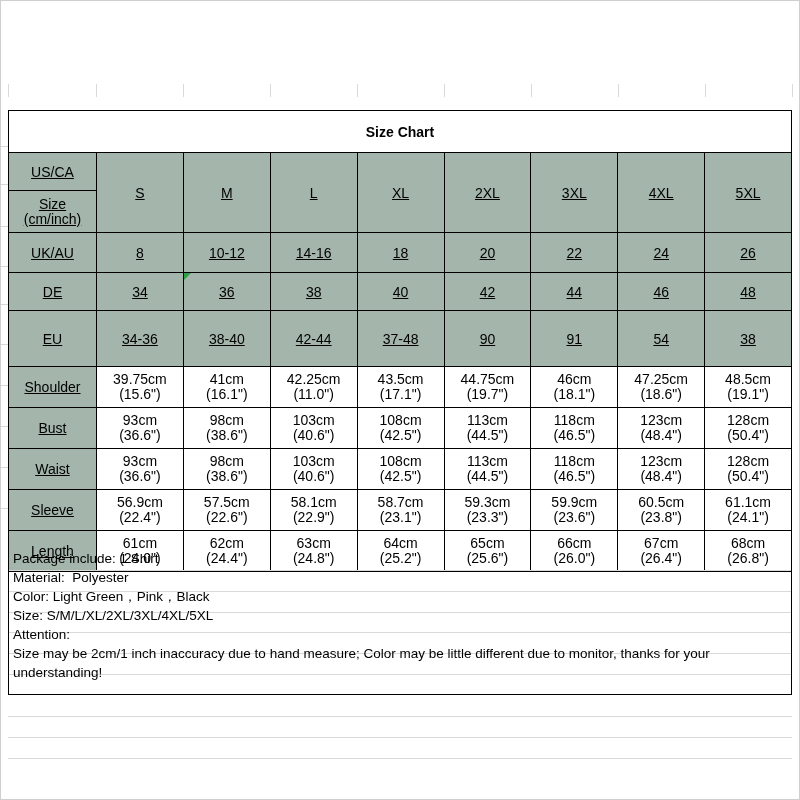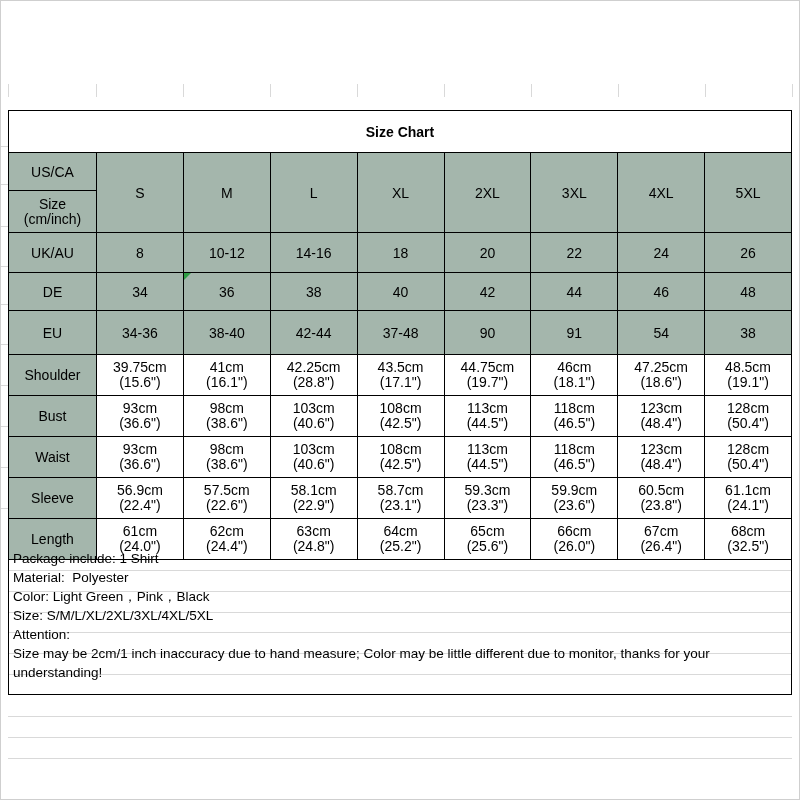--- a/index.html
+++ b/index.html
@@ -18,30 +18,30 @@
   
   .size-table{
     position:absolute;left:8px;top:110px;width:784px;
     border-collapse:collapse;table-layout:fixed;
   }
   .c-label{width:88px;}
   .size-table td{
     border:1px solid #000;text-align:center;vertical-align:middle;
     padding:0;font-size:14px;overflow:hidden;
   }
-  .green{background:var(--hdr,#a4b6ac);}
+  .green{background:var(--hdr,#a4b6ac);text-decoration:underline;}
   .title-cell{font-weight:bold;font-size:15px;background:#fff;}
   .two-line{white-space:pre-line;line-height:15px;font-size:13.5px;}
   .val{font-size:13.5px;position:relative;}
   tr.row-title{height:42px;}
   tr.row-sizes{height:38px;}
   tr.row-unit{height:42px;}
   tr.row-conv-a{height:40px;}
   tr.row-conv-b{height:38px;}
-  tr.row-conv-c{height:44px;}
+  tr.row-conv-c{height:56px;}
   tr.row-meas{height:41px;}
   .green-flag{
     position:absolute;top:0;left:0;width:0;height:0;
     border-top:7px solid #2f9e44;border-right:7px solid transparent;
   }
 
   
   .notes{
     position:absolute;left:8px;top:549px;width:784px;height:146px;
     border:1px solid #000;border-top:none;box-sizing:border-box;
@@ -147,21 +147,21 @@
         <td class="green val">54</td>
         <td class="green val">38</td>
       </tr>
       <tr class="row-meas">
         <td class="green">Shoulder</td>
         <td class="val two-line">39.75cm
 (15.6")</td>
         <td class="val two-line">41cm
 (16.1")</td>
         <td class="val two-line">42.25cm
-(28.8")</td>
+(11.0")</td>
         <td class="val two-line">43.5cm
 (17.1")</td>
         <td class="val two-line">44.75cm
 (19.7")</td>
         <td class="val two-line">46cm
 (18.1")</td>
         <td class="val two-line">47.25cm
 (18.6")</td>
         <td class="val two-line">48.5cm
 (19.1")</td>
@@ -233,21 +233,21 @@
 (24.8")</td>
         <td class="val two-line">64cm
 (25.2")</td>
         <td class="val two-line">65cm
 (25.6")</td>
         <td class="val two-line">66cm
 (26.0")</td>
         <td class="val two-line">67cm
 (26.4")</td>
         <td class="val two-line">68cm
-(32.5")</td>
+(26.8")</td>
       </tr>
     </tbody>
 </table>
 
 <div class="notes">
   <div id="note-grids">
       <div class="note-grid" style="top: 21px;"></div>
       <div class="note-grid" style="top: 42px;"></div>
       <div class="note-grid" style="top: 63px;"></div>
       <div class="note-grid" style="top: 83px;"></div>

